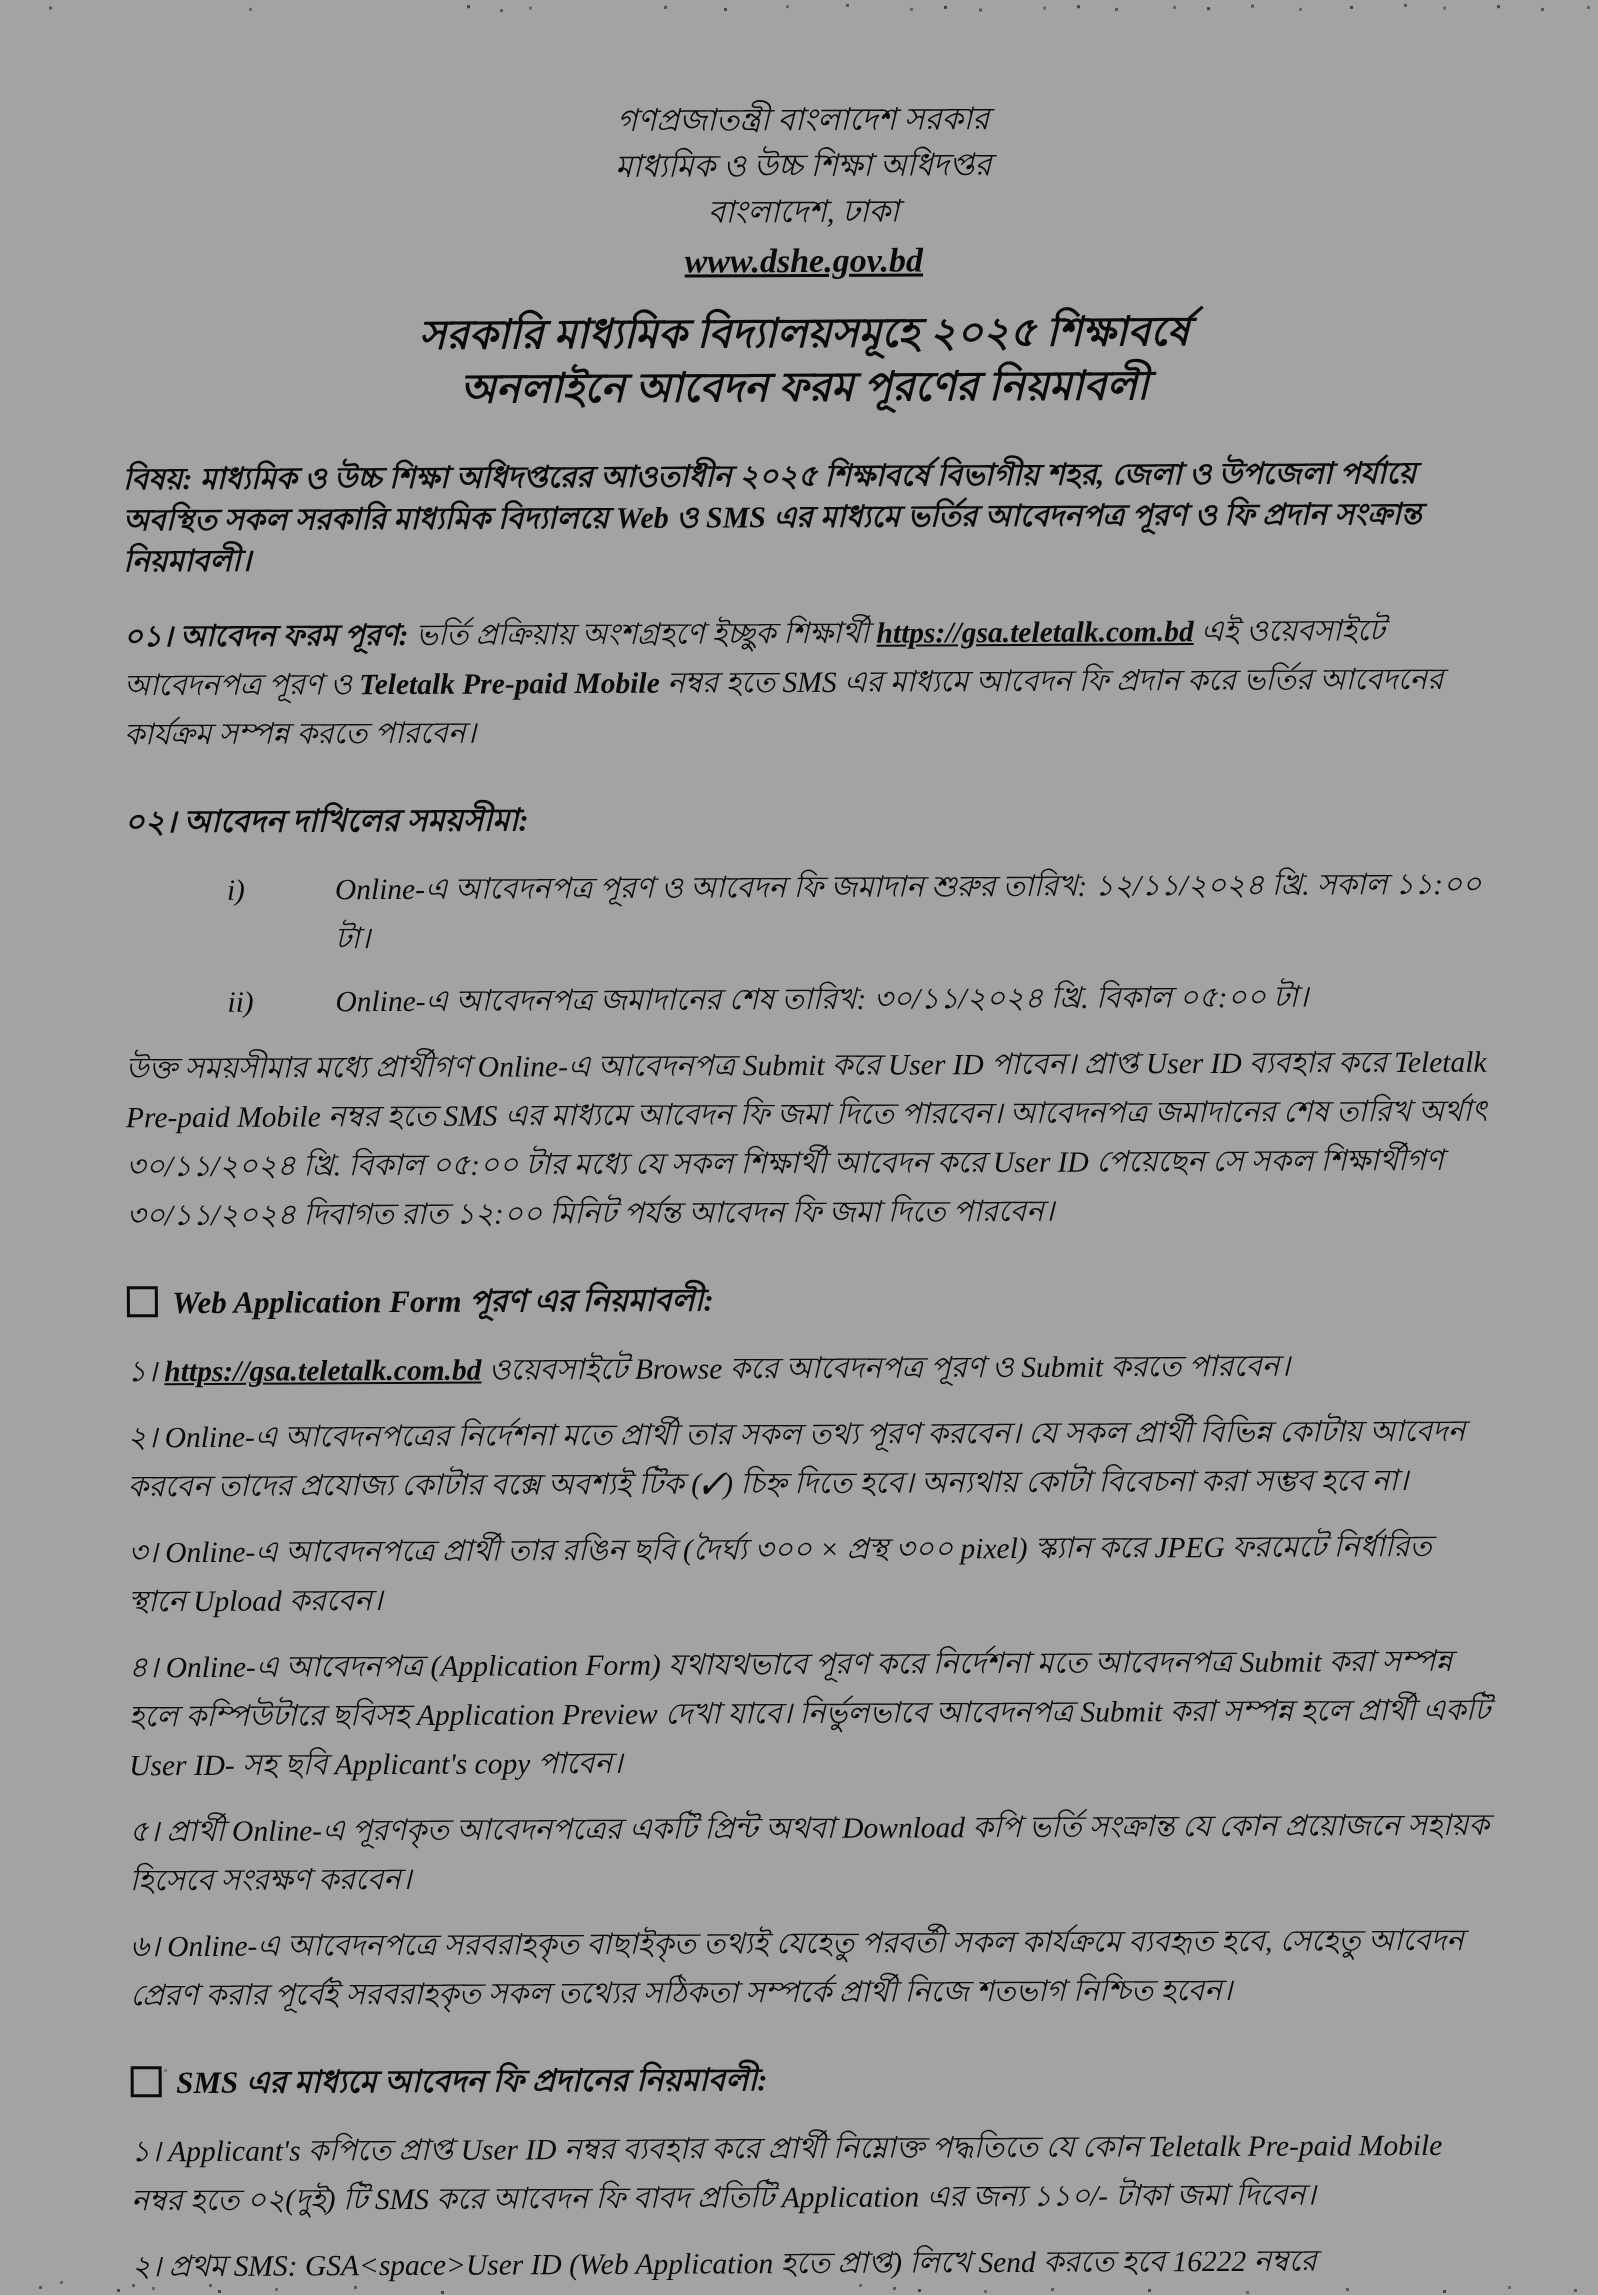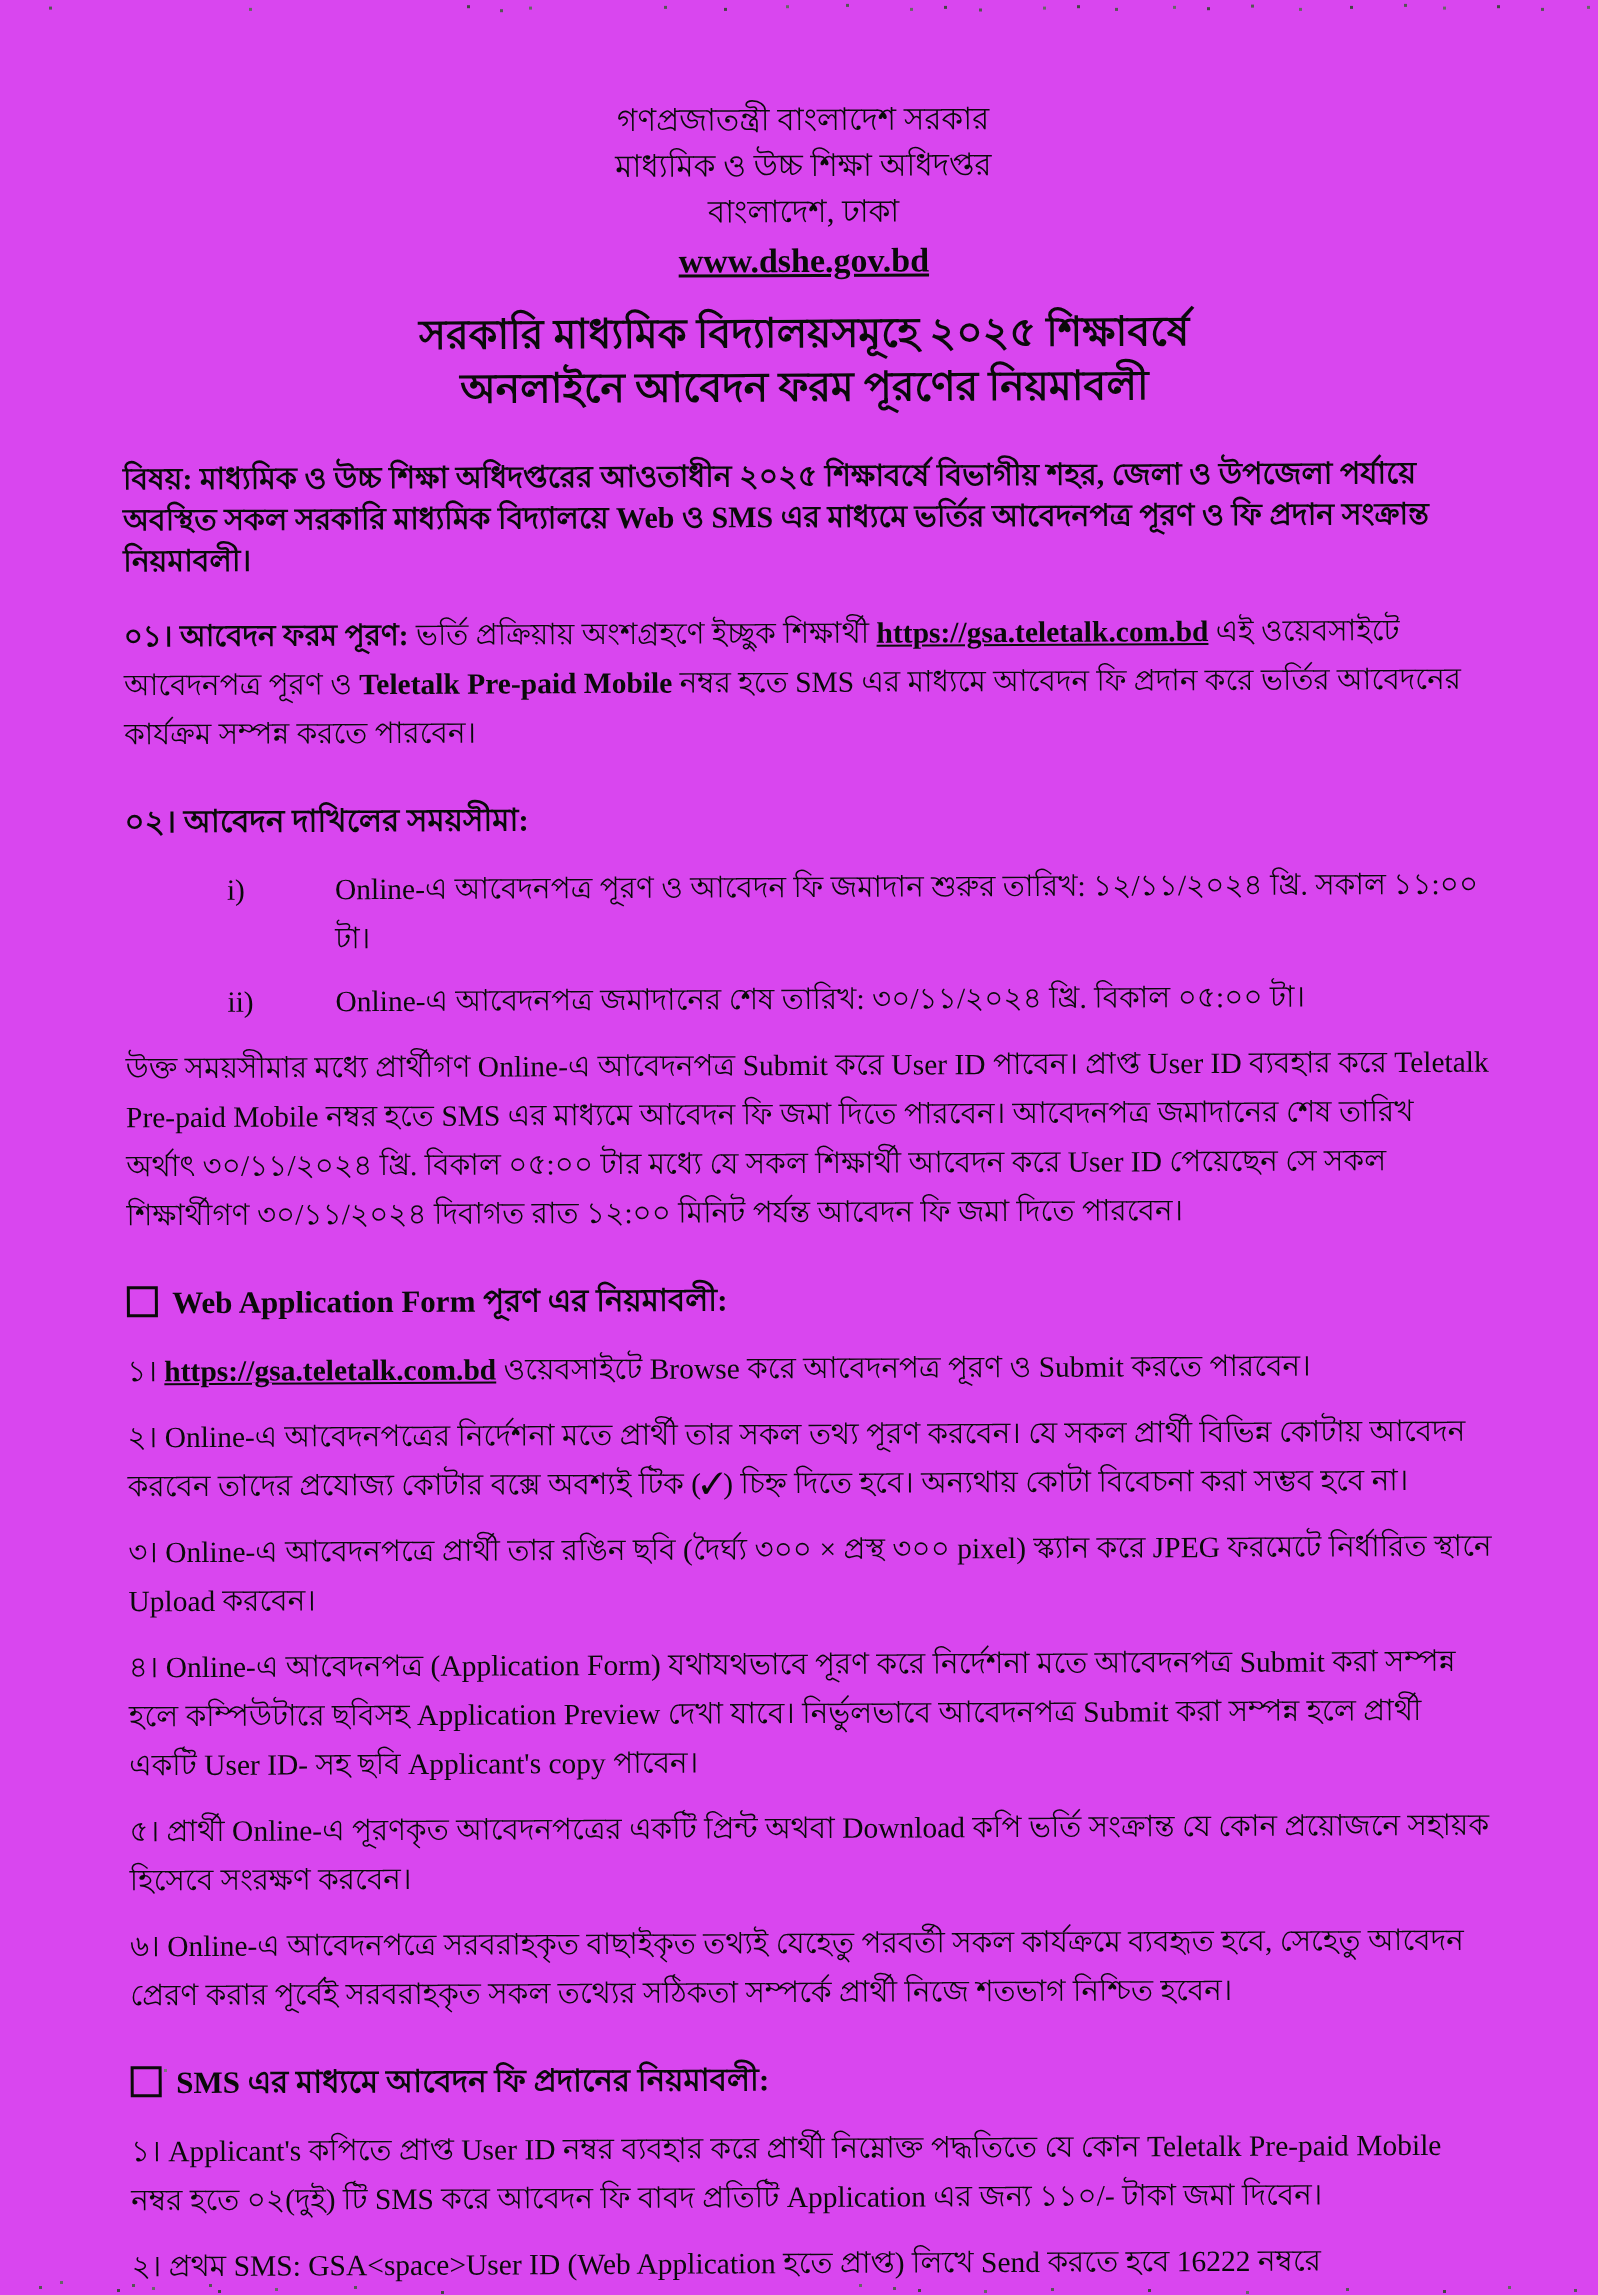--- a/index.html
+++ b/index.html
@@ -1,23 +1,24 @@
 <!DOCTYPE html>
 <html lang="bn" style="font-size:10.5px"><head>
 <meta charset="utf-8">
 <style>
   html,body{margin:0;padding:0;background:#ffffff;}
   .page{
     position:relative;
     width:1599px;
     height:2295px;
-    background:#d946ef;
+    background:#a3a3a3;
     color:#0a0a0a;
     font-family:"Liberation Serif","DejaVu Serif",serif;
     overflow:hidden;
+    font-style:italic;
   }
   .content{
     position:absolute;
     left:121px;
     top:97px;
     width:1364px;
     transform:rotate(-0.28deg);
     transform-origin:50% 0;
   }
   .hdr{

